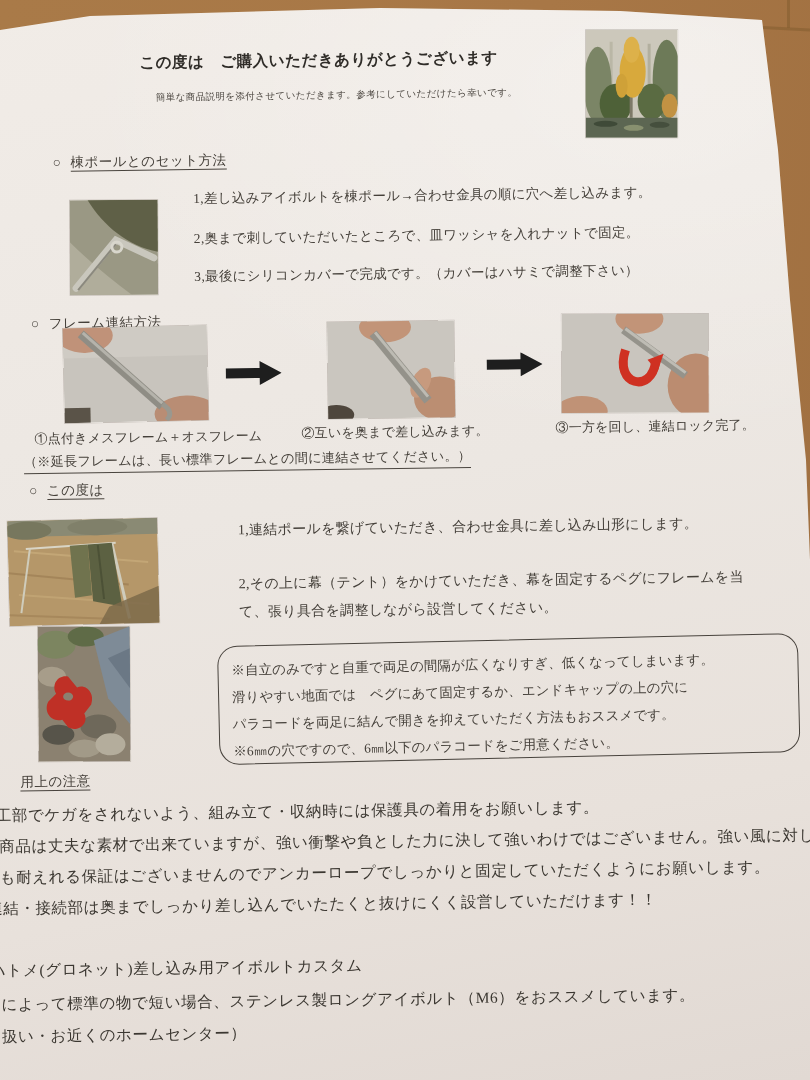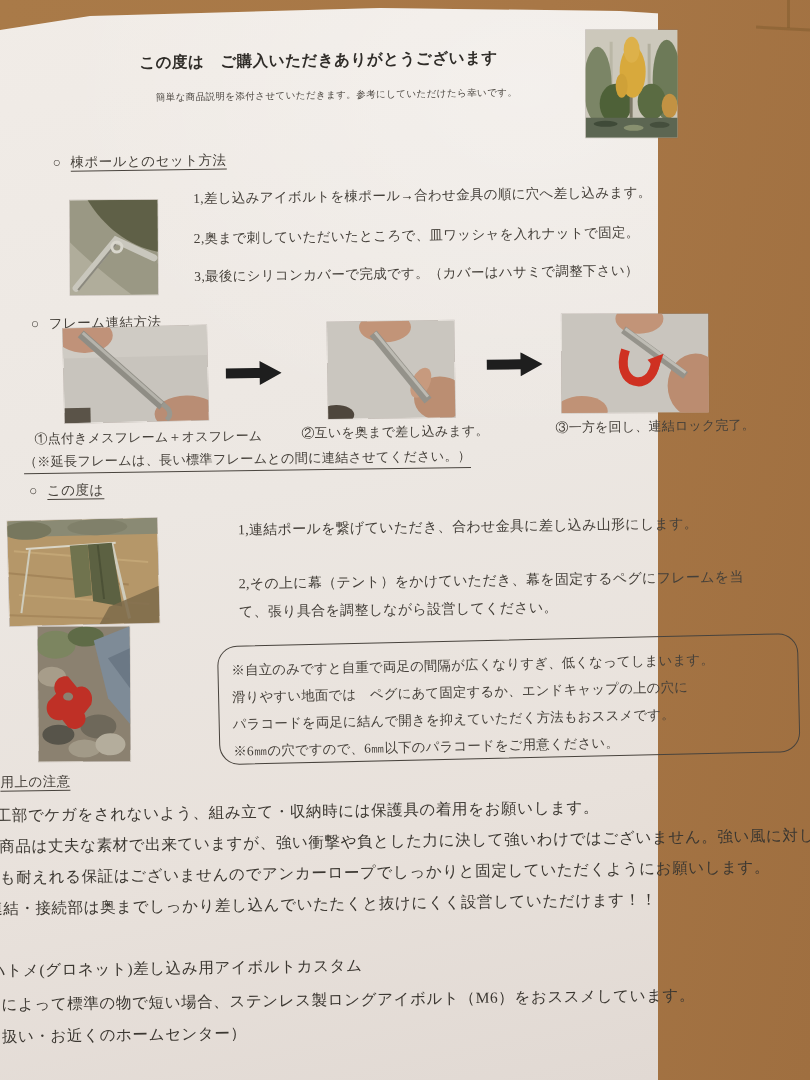--- a/index.html
+++ b/index.html
@@ -4,21 +4,21 @@
 <style>
   html,body{margin:0;padding:0;}
   #stage{
     position:relative;width:810px;height:1080px;overflow:hidden;
     background:linear-gradient(100deg,#a97a48 0%,#a87746 55%,#9f6f40 100%);
     font-family:"Liberation Serif","DejaVu Serif",serif;
   }
   .abs{position:absolute;}
   .wood-seam{background:#845c30;opacity:.55;}
   #paper{
-    position:absolute;left:0;top:0;width:658px;height:1080px;
+    position:absolute;left:0;top:0;width:810px;height:1080px;
     clip-path:polygon(0px 30px,90px 16px,380px 8px,620px 11px,762px 20px,
       778px 150px,790px 300px,806px 460px,810px 560px,810px 1080px,0px 1080px);
     background:
       radial-gradient(120% 55% at 80% 8%, rgba(255,255,255,.28), rgba(255,255,255,0) 60%),
       linear-gradient(168deg,#f1ece7 0%,#ece7e2 45%,#e8e1db 75%,#e1d9d3 100%);
   }
   #content{
     position:absolute;left:0;top:0;width:810px;height:1080px;
     transform:rotate(-0.8deg);transform-origin:50% 50%;
     color:#45403a;
@@ -200,21 +200,21 @@
         </svg>
       </div>
 
       <div class="abs box" style="left:216px;top:641px;width:581px;height:119px;">
         <div>※自立のみですと自重で両足の間隔が広くなりすぎ、低くなってしまいます。</div>
         <div>滑りやすい地面では　ペグにあて固定するか、エンドキャップの上の穴に</div>
         <div>パラコードを両足に結んで開きを抑えていただく方法もおススメです。</div>
         <div>※6㎜の穴ですので、6㎜以下のパラコードをご用意ください。</div>
       </div>
 
-      <div class="abs t h" style="left:-3px;top:768px;">
+      <div class="abs t h" style="left:-3px;top:768px;padding-left:20px;">
         <span class="u">用上の注意</span>
       </div>
       <div class="abs t warn" style="left:-8px;top:800px;">工部でケガをされないよう、組み立て・収納時には保護具の着用をお願いします。</div>
       <div class="abs t warn" style="left:-5px;top:831px;">商品は丈夫な素材で出来ていますが、強い衝撃や負とした力に決して強いわけではございません。強い風に対し</div>
       <div class="abs t warn" style="left:-5px;top:862px;">も耐えれる保証はございませんのでアンカーロープでしっかりと固定していただくようにお願いします。</div>
       <div class="abs t warn" style="left:-18px;top:893px;">連結・接続部は奥までしっかり差し込んでいたたくと抜けにくく設営していただけます！！</div>
 
       <div class="abs t warn" style="left:-16px;top:955px;">ハトメ(グロネット)差し込み用アイボルトカスタム</div>
       <div class="abs t warn" style="left:-5px;top:989px;">によって標準の物で短い場合、ステンレス製ロングアイボルト（M6）をおススメしています。</div>
       <div class="abs t warn" style="left:-5px;top:1021px;">扱い・お近くのホームセンター）</div>

